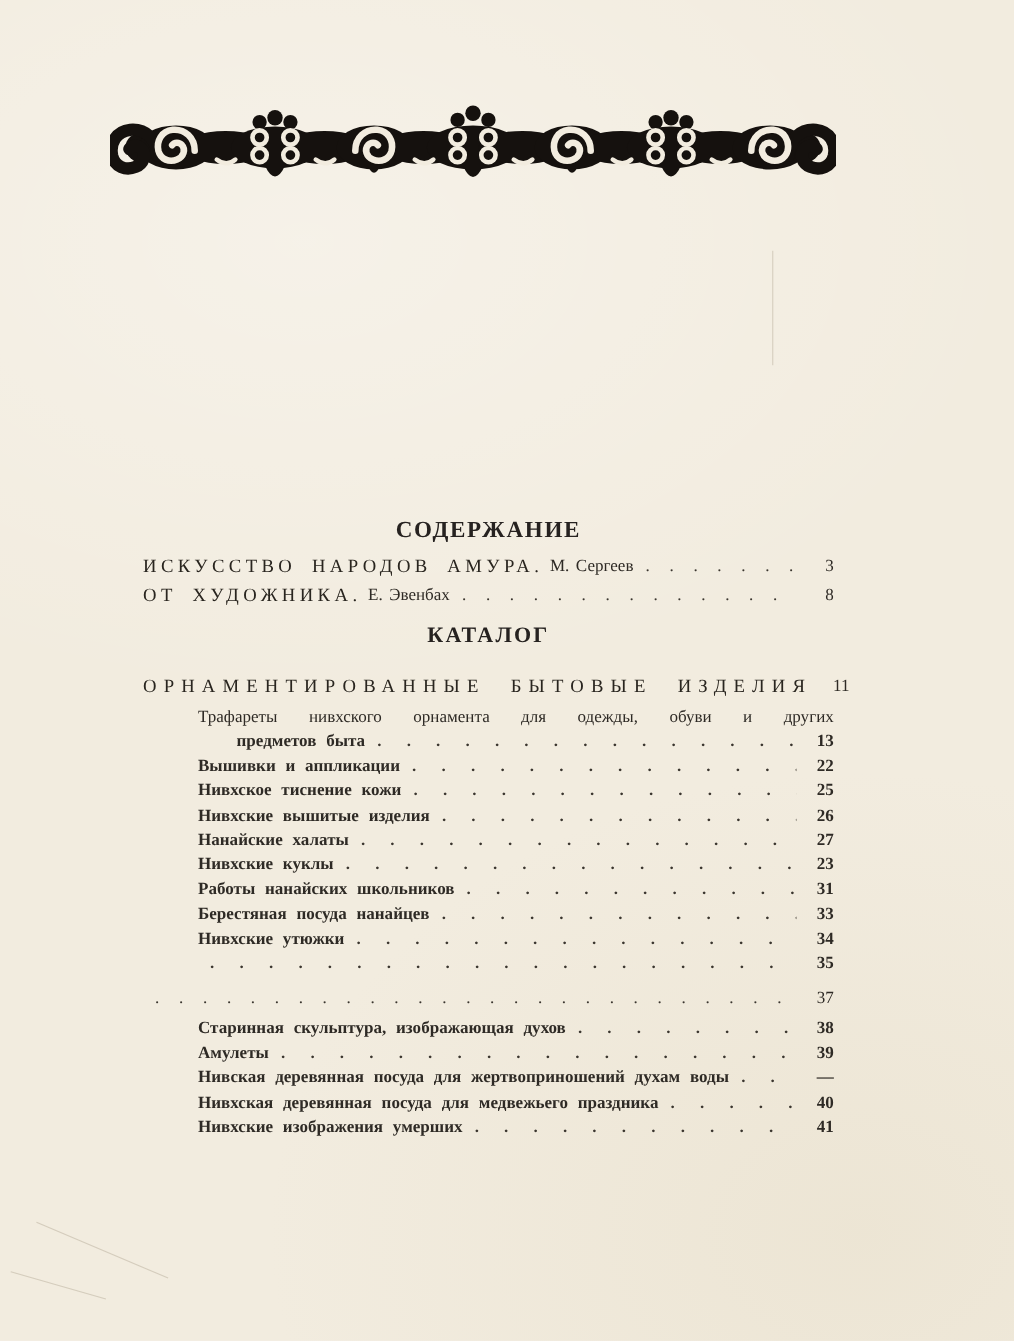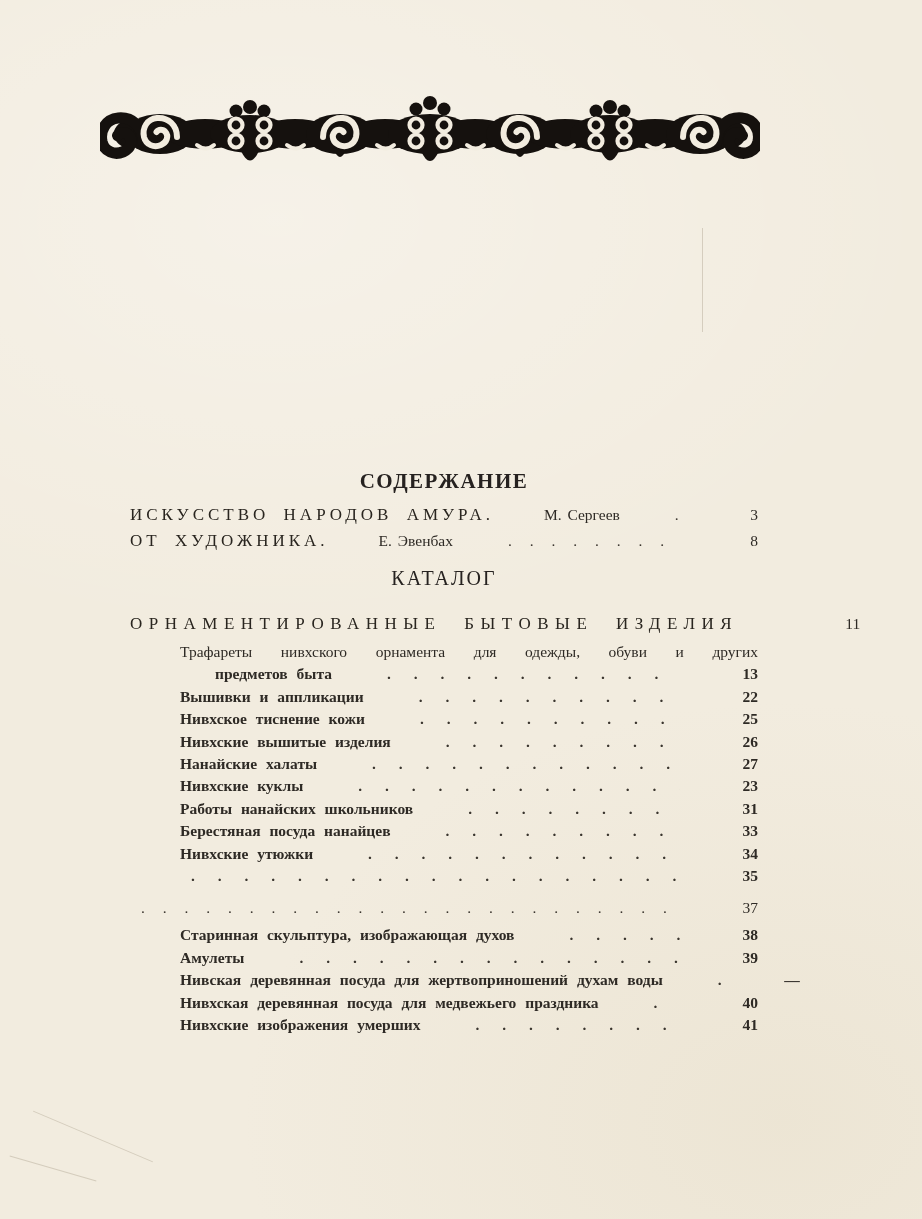--- a/index.html
+++ b/index.html
@@ -21,31 +21,31 @@
   .scratch{position:absolute;background:rgba(150,138,115,.32);}
   .scratch.v1{left:702px;top:228px;width:1px;height:104px;}
   .scratch.d1{left:28px;top:1136px;width:130px;height:1px;transform:rotate(23deg);}
   .scratch.d2{left:8px;top:1168px;width:90px;height:1px;transform:rotate(16deg);}
   
   .toc{position:absolute;left:130px;top:469px;width:628px;}
   .toc-title{
     text-align:center;font-size:21px;font-weight:700;
     letter-spacing:1.5px;margin:0 0 8px 0;color:#262220;
   }
-  .row{display:flex;align-items:flex-start;line-height:22.4px;font-size:15.5px;gap:44px;}
+  .row{display:flex;align-items:flex-start;line-height:22.4px;font-size:15.5px;}
   .intro-row{line-height:25.5px;}
   .caps{font-size:17px;letter-spacing:4px;word-spacing:6px;white-space:nowrap;color:#29251f;}
   .author{font-size:15.5px;white-space:nowrap;padding-left:6px;word-spacing:2px;}
   .dots{
     flex:1;overflow:hidden;white-space:nowrap;
     letter-spacing:7px;padding:0 4px 0 11px;color:#3a352e;
   }
   .pagenum{flex:none;width:34px;text-align:right;font-size:15.5px;white-space:nowrap;}
   .catalog-heading{
-    text-align:center;font-size:20px;font-weight:400;
+    text-align:center;font-size:20px;font-weight:700;
     letter-spacing:2px;margin:14px 0 22px 0;color:#262220;
   }
   .section-heading{line-height:24px;margin-bottom:5px;}
   .section-heading .caps{letter-spacing:6.5px;word-spacing:12px;font-weight:500;}
   .sec2{margin-top:9px;margin-bottom:4px;}
   .item{padding-left:50px;word-spacing:5px;font-weight:bold;}
   .item .label{white-space:nowrap;}
   .wrap-line1{
     padding-left:50px;line-height:22.4px;font-size:15.5px;
     text-align:justify;text-align-last:justify;word-spacing:4px;

